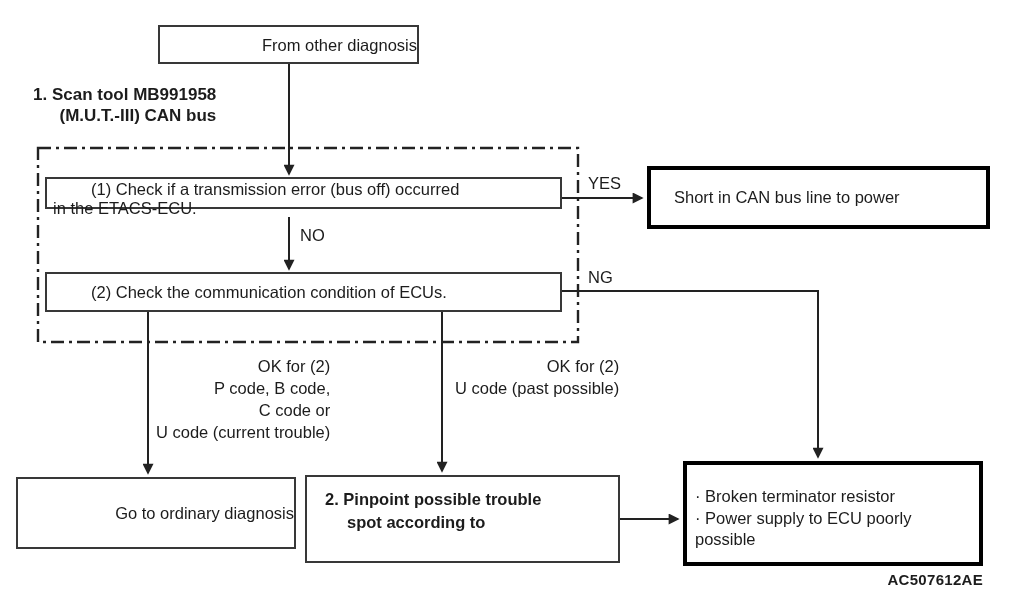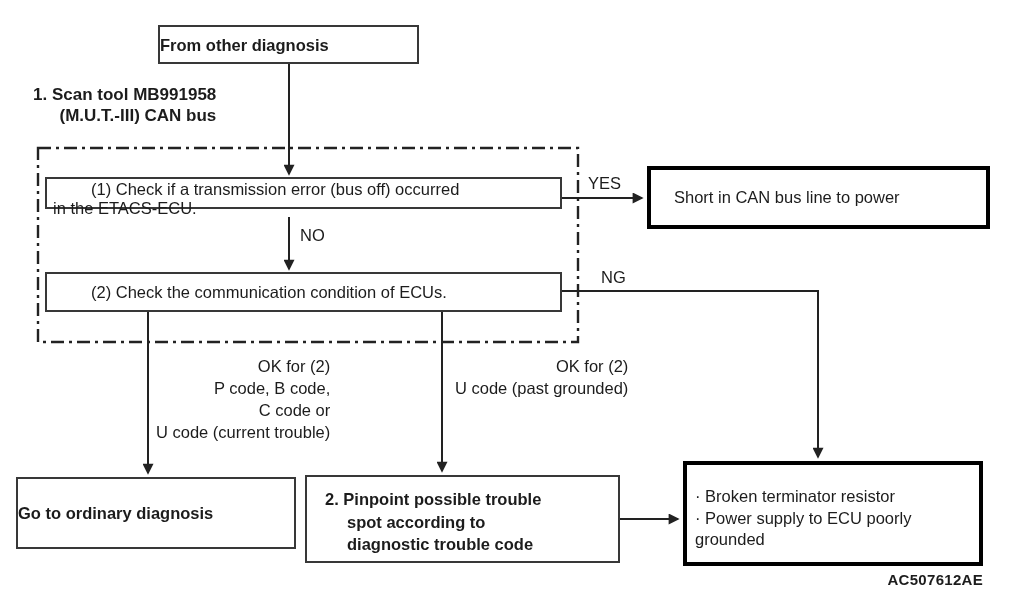--- a/index.html
+++ b/index.html
@@ -8,42 +8,42 @@
     font-family:"Liberation Sans","DejaVu Sans",sans-serif;
     color:#1c1c1c;overflow:hidden;
   }
   #connectors{position:absolute;left:0;top:0;width:1010px;height:602px;}
   .node{
     position:absolute;background:#ffffff;border:2px solid #383838;
     box-sizing:border-box;font-size:16.5px;line-height:20px;
   }
   .node.thick{border:4px solid #000000;}
   .vcenter{display:flex;flex-direction:column;justify-content:center;}
-  .hcenter{text-align:left;font-weight:bold;}
+  .hcenter{text-align:right;}
   .floating{position:absolute;font-size:16.5px;line-height:22px;white-space:nowrap;text-align:right;}
   
   #start-node{left:158px;top:25px;width:261px;height:39px;}
   
   #step1-note{left:33px;top:84px;font-size:17px;line-height:21px;font-weight:bold;}
   #step1-note .cont{padding-left:22px;}
   
   #check1-node{left:45px;top:177px;width:517px;height:32px;padding:1px 4px 0 6px;line-height:19px;}
   #check1-node .l1{padding-left:38px;}
   #check2-node{left:45px;top:272px;width:517px;height:40px;padding-left:44px;}
   
   #short-node{left:647px;top:166px;width:343px;height:63px;padding-left:23px;line-height:21px;}
   #goto-node{left:16px;top:477px;width:280px;height:72px;}
   #pinpoint-node{left:305px;top:475px;width:315px;height:88px;padding:11px 4px 0 18px;
                  font-weight:bold;line-height:22.5px;}
   #pinpoint-node .cont{padding-left:22px;}
   #causes-node{left:683px;top:461px;width:300px;height:105px;padding:21px 4px 0 8px;line-height:21.5px;}
   
   #yes-label{left:588px;top:172px;}
   #no-label{left:300px;top:224px;}
-  #ng-label{left:588px;top:266px;margin-left:13px;}
+  #ng-label{left:588px;top:266px;}
   #ok-current-label{left:156px;top:355px;}
   #ok-past-label{left:455px;top:355px;}
   
   #figure-code{left:790px;top:569px;width:193px;
                font-size:15px;font-weight:bold;letter-spacing:0.3px;}
 </style>
 </head>
 <body>
 
 <div id="stage">
@@ -94,39 +94,38 @@
     <div>Short in CAN bus line to power</div>
   </div>
 
   <div id="goto-node" class="node vcenter hcenter">
     <div>Go to ordinary diagnosis</div>
   </div>
 
   <div id="pinpoint-node" class="node">
     <div>2. Pinpoint possible trouble</div>
     <div class="cont">spot according to</div>
-    <div class="cont">diagnostic trouble code</div>
   </div>
 
   <div id="causes-node" class="node thick">
     <div>· Broken terminator resistor</div>
-    <div>· Power supply to ECU poorly grounded</div>
+    <div>· Power supply to ECU poorly possible</div>
   </div>
 
   <div id="yes-label" class="floating">YES</div>
   <div id="no-label" class="floating">NO</div>
   <div id="ng-label" class="floating">NG</div>
 
   <div id="ok-current-label" class="floating">
     <div>OK for (2)</div>
     <div>P code, B code,</div>
     <div>C code or</div>
     <div>U code (current trouble)</div>
   </div>
 
   <div id="ok-past-label" class="floating">
     <div>OK for (2)</div>
-    <div>U code (past grounded)</div>
+    <div>U code (past possible)</div>
   </div>
 
   <div id="figure-code" class="floating">AC507612AE</div>
 
 </div>
 
 </body></html>

